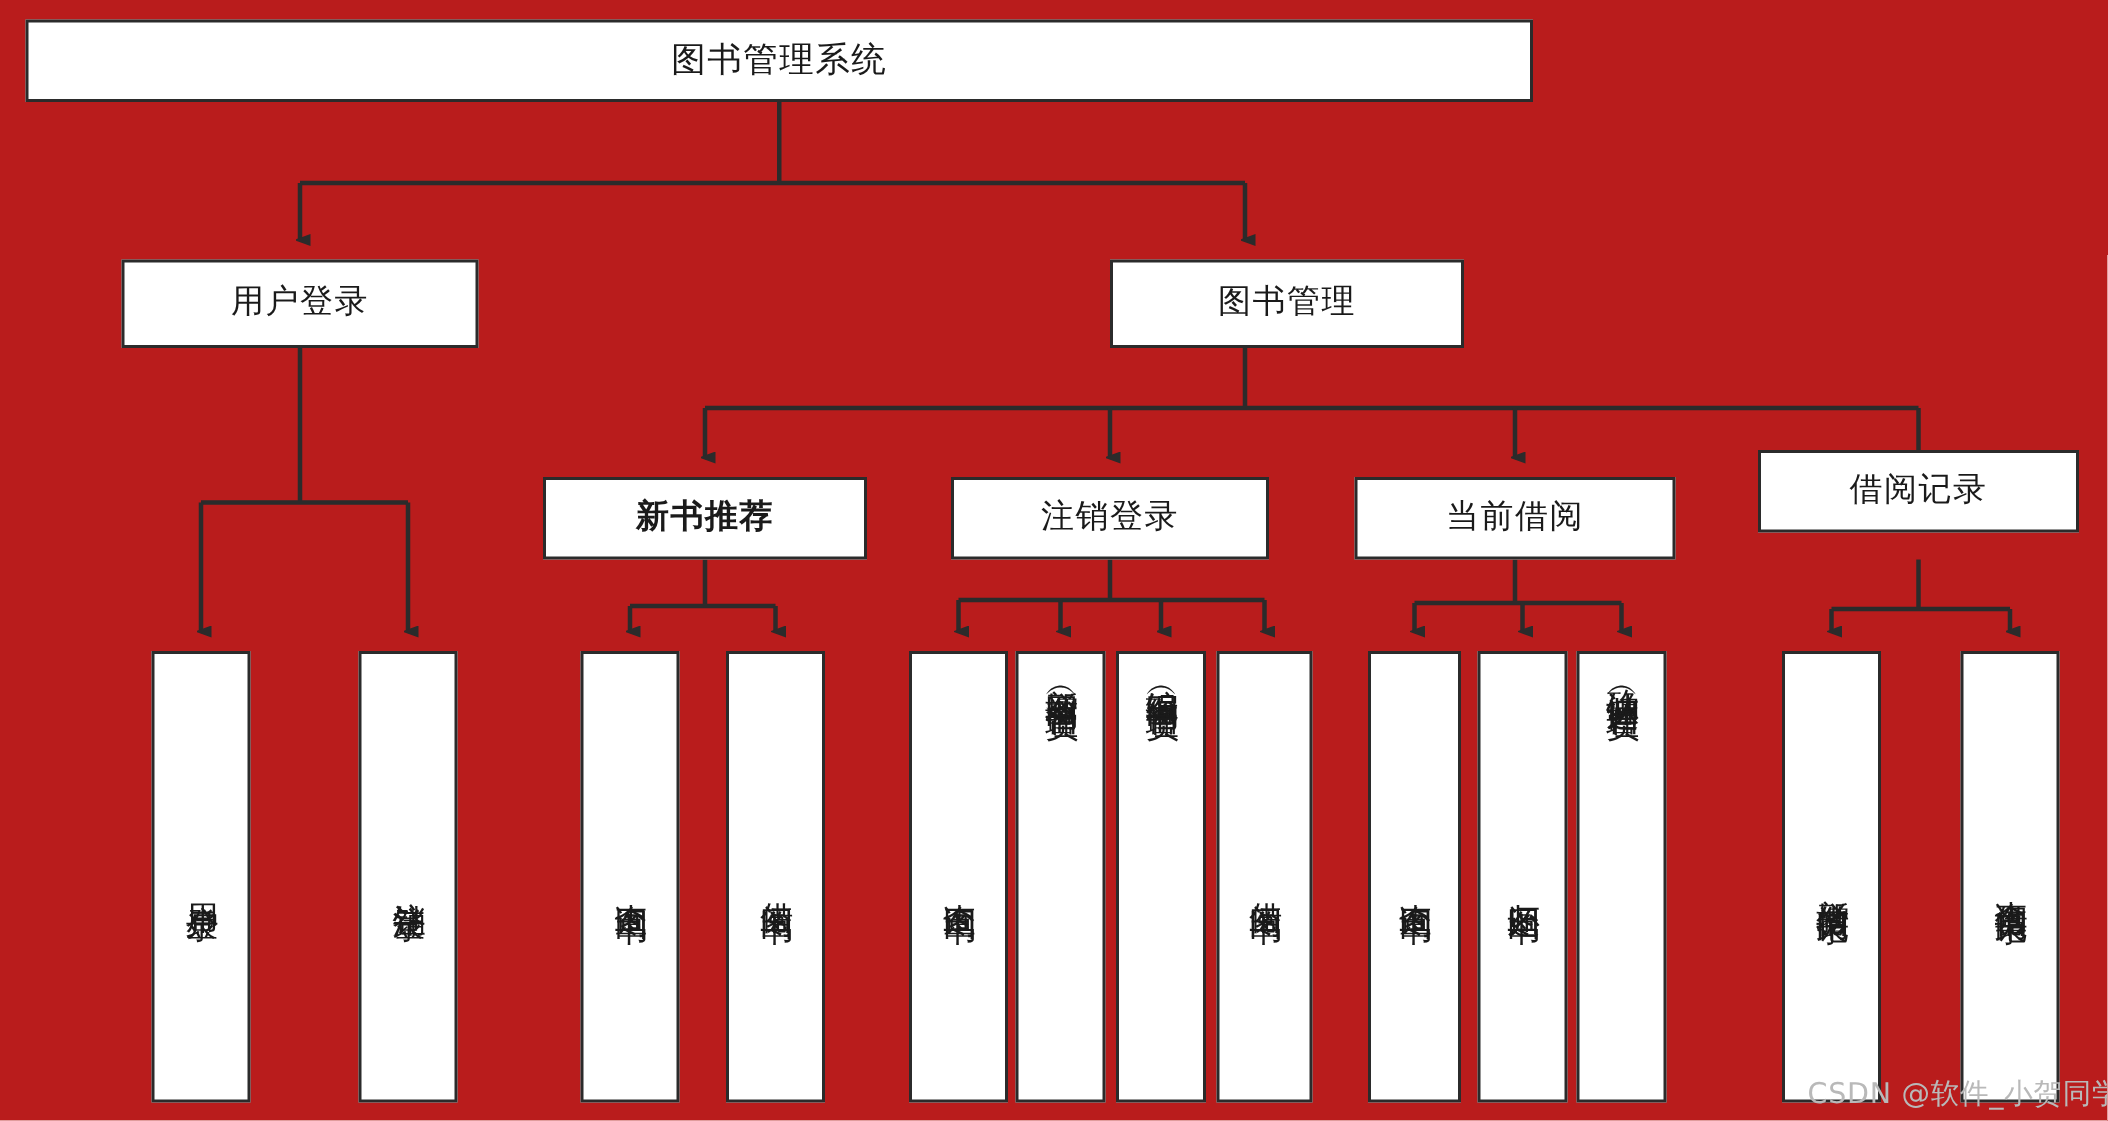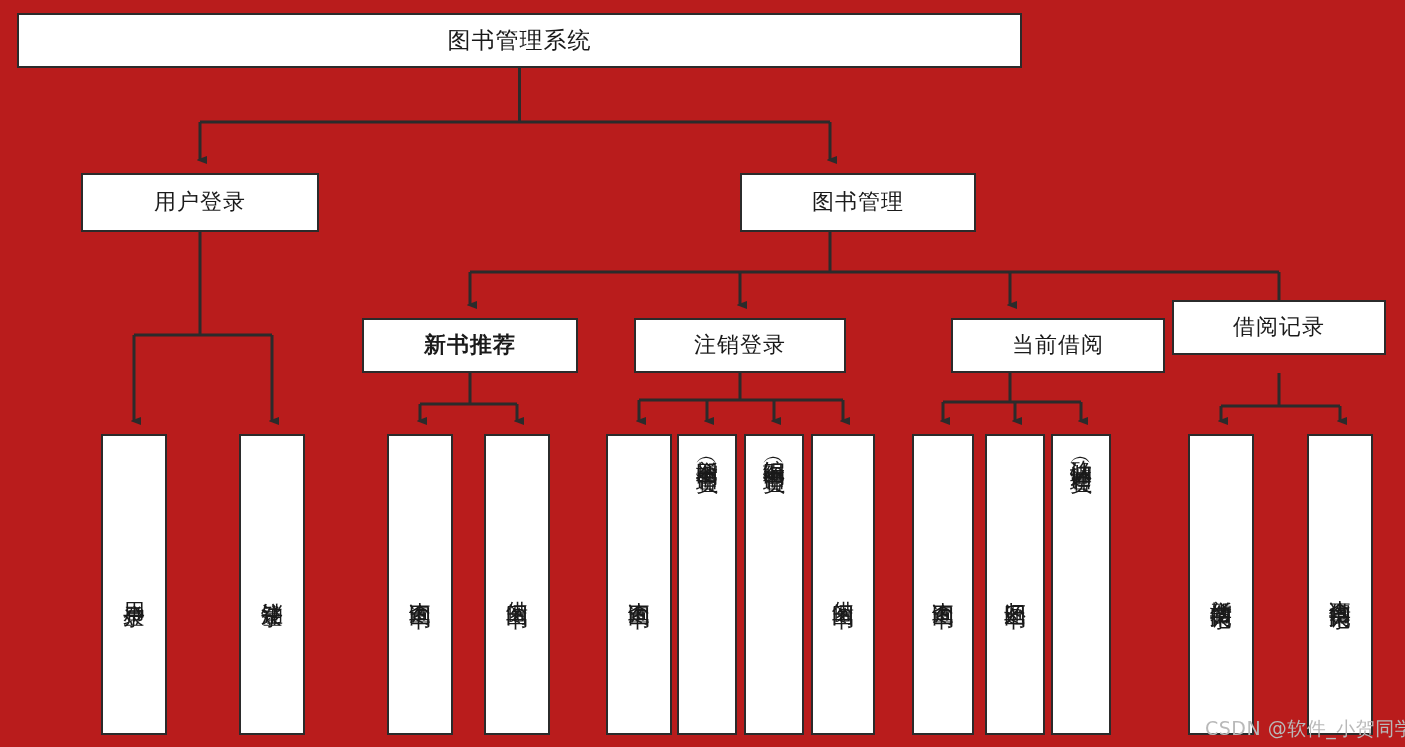--- a/index.html
+++ b/index.html
@@ -119,21 +119,21 @@
       </div>
       <div class="node node-h" style="left: 712px; top: 173px; width: 236px; height: 59px; margin-left: 28px;">
         <span>图书管理</span>
       </div>
       <div class="node node-h" style="left: 362px; top: 318px; width: 216px; height: 55px; font-weight: bold;">
         <span>新书推荐</span>
       </div>
       <div class="node node-h" style="left: 634px; top: 318px; width: 212px; height: 55px;">
         <span>注销登录</span>
       </div>
-      <div class="node node-h" style="left: 951px; top: 318px; width: 214px; height: 55px;">
+      <div class="node node-h" style="left: 903px; top: 318px; width: 214px; height: 55px;">
         <span>当前借阅</span>
       </div>
       <div class="node node-h" style="left: 1172px; top: 300px; width: 214px; height: 55px;">
         <span>借阅记录</span>
       </div>
       <div class="node node-v centered" style="left: 101px; top: 434px; width: 66px; height: 301px;">
         <span class="vlabel">用户登录</span>
       </div>
       <div class="node node-v centered" style="left: 239px; top: 434px; width: 66px; height: 301px;">
         <span class="vlabel">注销登录</span>

